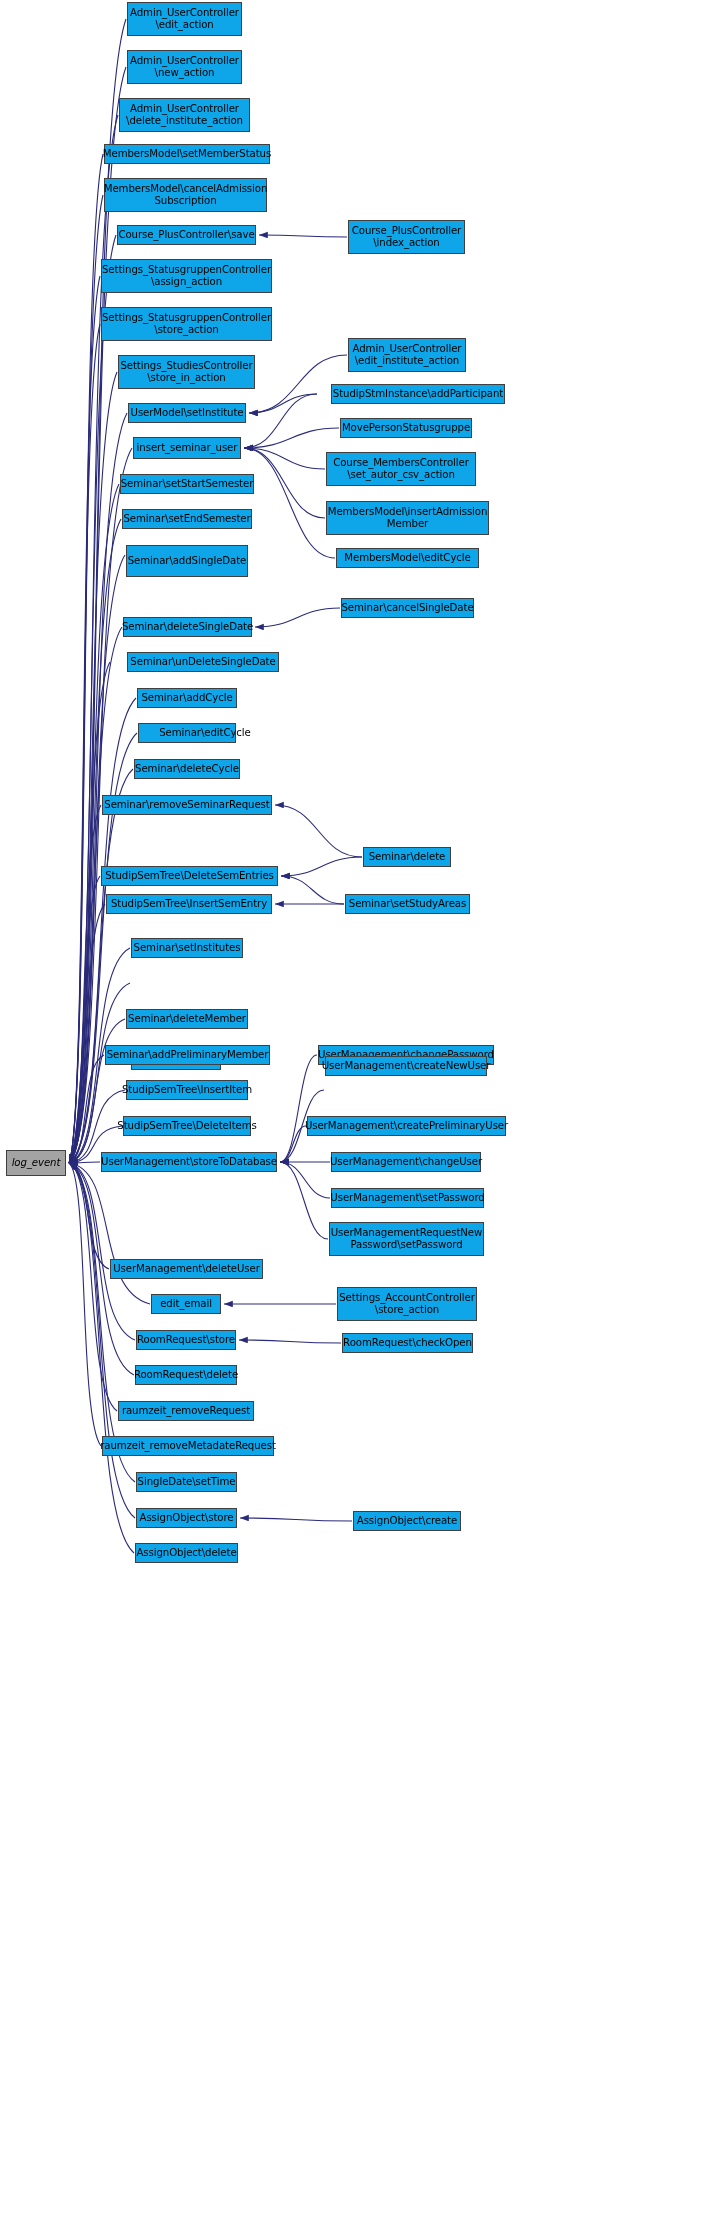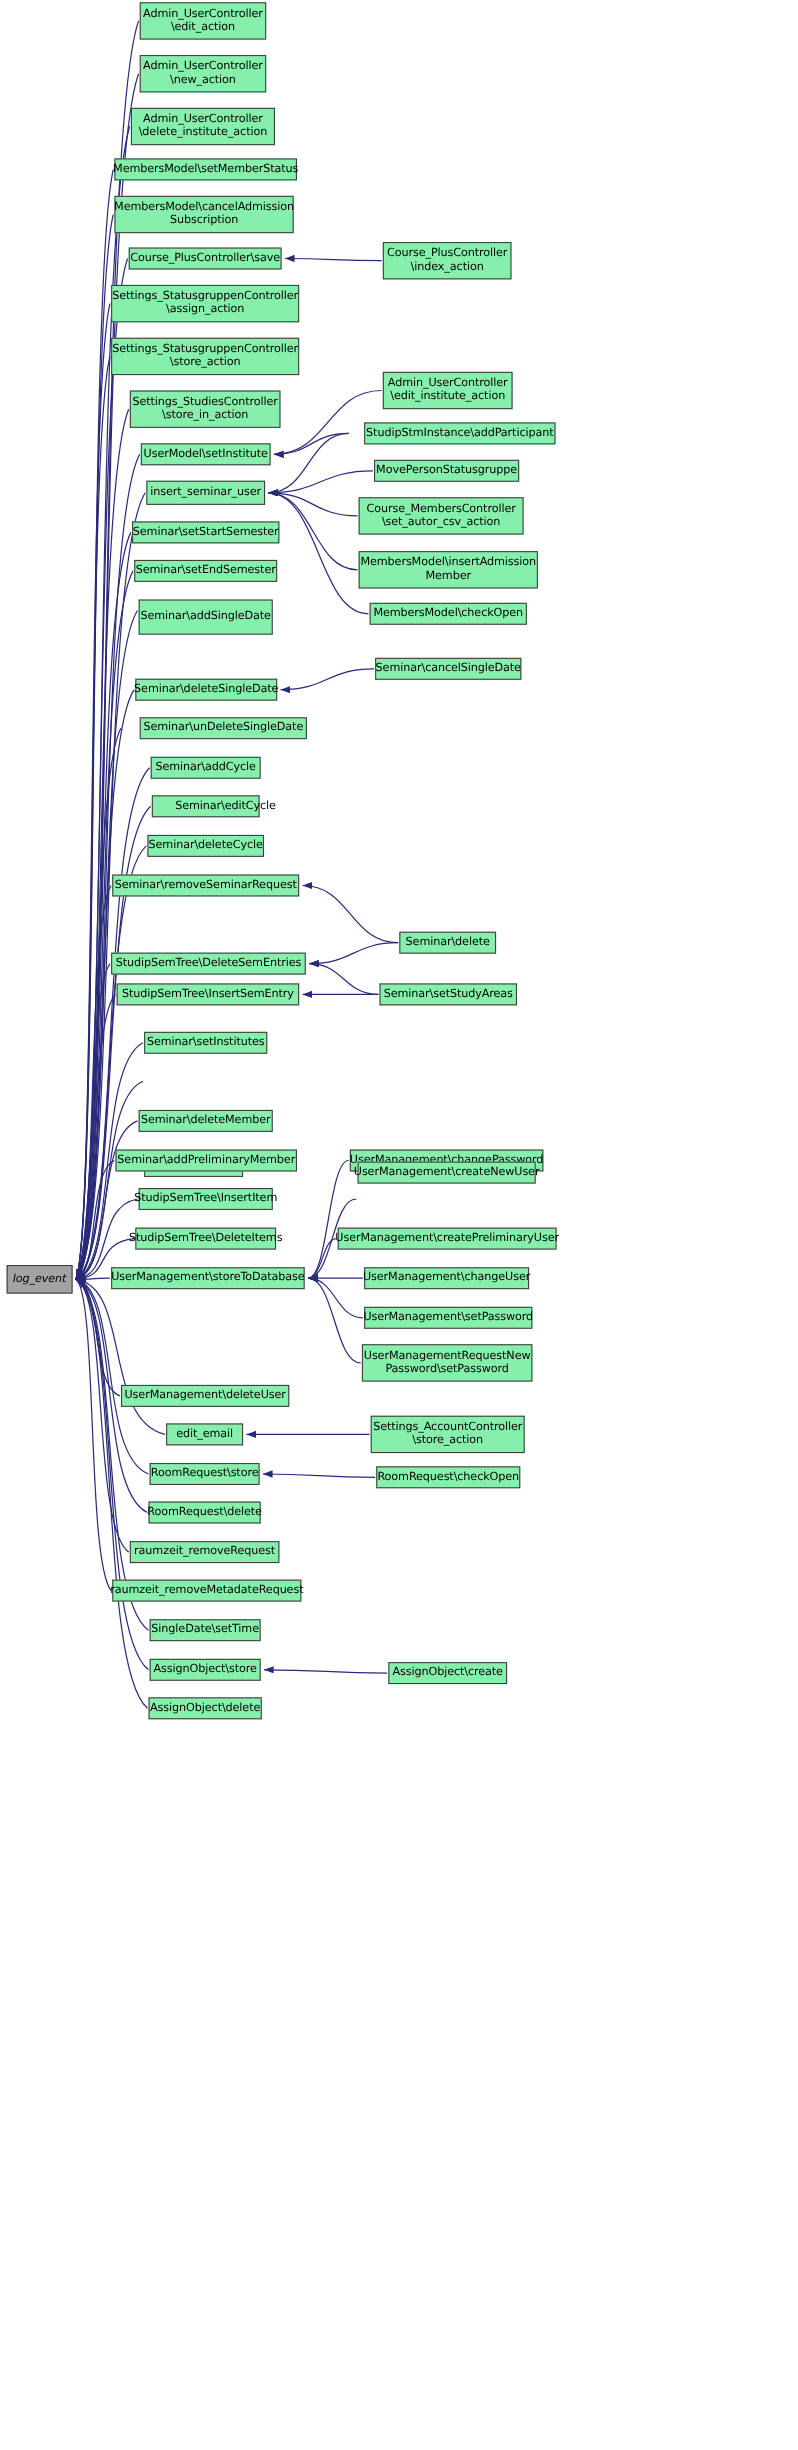--- a/index.html
+++ b/index.html
@@ -15,21 +15,21 @@
   svg#edges{
     position:absolute;
     left:0;top:0;
     width:725px;height:2227px;
     pointer-events:none;
   }
   .node{
     position:absolute;
     box-sizing:border-box;
     border:1px solid #404040;
-    background:#86efac;
+    background:#0ea5e9;
     color:#000000;
     font-size:10.2px;
     line-height:11.6px;
     display:flex;
     align-items:center;
     justify-content:center;
     text-align:center;
     white-space:pre-line;
     letter-spacing:-0.1px;
     z-index:2;
@@ -163,21 +163,21 @@
       <div class="node" style="left: 348px; top: 220px; width: 117px; height: 34px;">Course_PlusController
 \index_action</div>
       <div class="node" style="left: 348px; top: 338px; width: 118px; height: 34px;">Admin_UserController
 \edit_institute_action</div>
       <div class="node" style="left: 318px; top: 384px; width: 174px; height: 20px; margin-left: 13px;">StudipStmInstance\addParticipant</div>
       <div class="node" style="left: 340px; top: 418px; width: 132px; height: 20px;">MovePersonStatusgruppe</div>
       <div class="node" style="left: 326px; top: 452px; width: 150px; height: 34px;">Course_MembersController
 \set_autor_csv_action</div>
       <div class="node" style="left: 326px; top: 501px; width: 163px; height: 34px;">MembersModel\insertAdmission
 Member</div>
-      <div class="node" style="left: 336px; top: 548px; width: 143px; height: 20px;">MembersModel\checkOpen</div>
+      <div class="node" style="left: 336px; top: 548px; width: 143px; height: 20px;">MembersModel\editCycle</div>
       <div class="node" style="left: 341px; top: 598px; width: 133px; height: 20px;">Seminar\cancelSingleDate</div>
       <div class="node" style="left: 363px; top: 847px; width: 88px; height: 20px;">Seminar\delete</div>
       <div class="node" style="left: 345px; top: 894px; width: 125px; height: 20px;">Seminar\setStudyAreas</div>
       <div class="node" style="left: 318px; top: 1045px; width: 176px; height: 20px;">UserManagement\changePassword</div>
       <div class="node" style="left: 325px; top: 1056px; width: 162px; height: 20px;">UserManagement\createNewUser</div>
       <div class="node" style="left: 307px; top: 1116px; width: 199px; height: 20px;">UserManagement\createPreliminaryUser</div>
       <div class="node" style="left: 331px; top: 1152px; width: 150px; height: 20px;">UserManagement\changeUser</div>
       <div class="node" style="left: 331px; top: 1188px; width: 153px; height: 20px;">UserManagement\setPassword</div>
       <div class="node" style="left: 329px; top: 1222px; width: 155px; height: 34px;">UserManagementRequestNew
 Password\setPassword</div>

